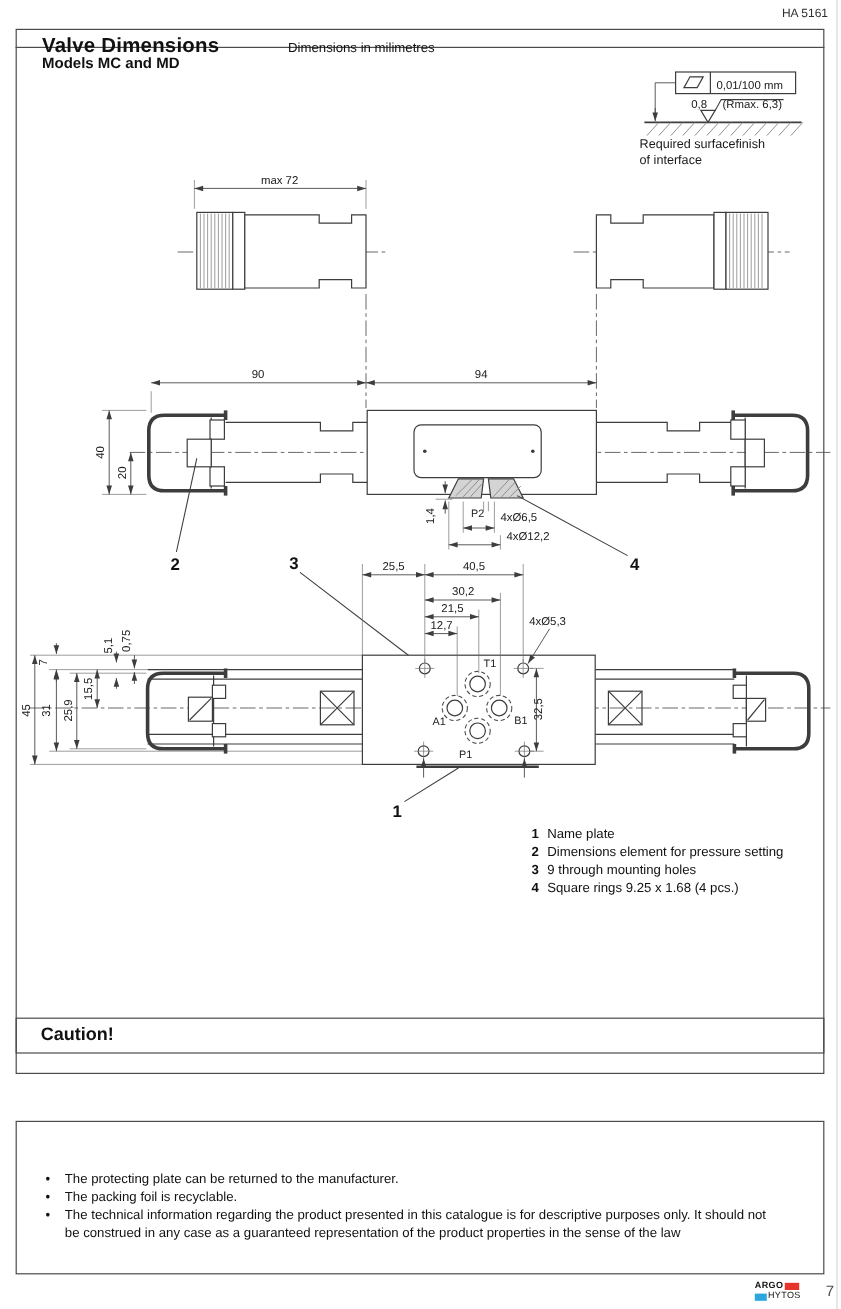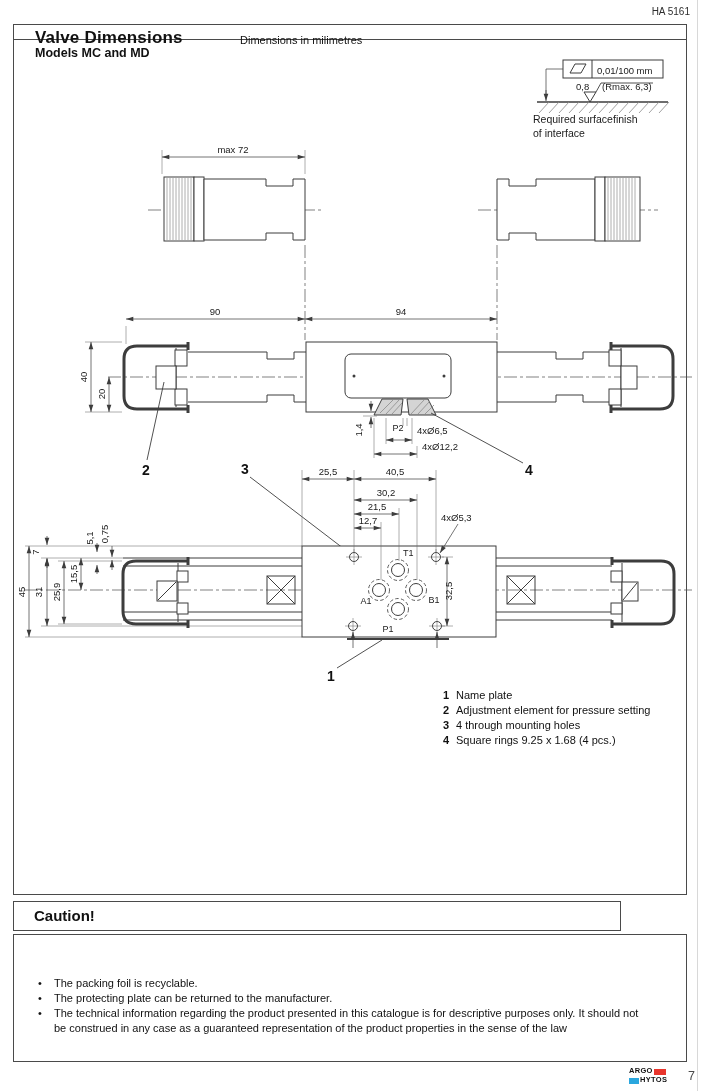--- a/index.html
+++ b/index.html
@@ -12,31 +12,31 @@
   #doc-code{left:540px;top:6px;width:150px;text-align:right;font-size:10px;color:#2e2e2e;}
   #main-box{left:13px;top:24px;width:674px;height:871px;border:1.4px solid #4a4a4a;box-sizing:border-box;}
   #title-row{left:13px;top:24px;width:674px;height:16px;border-bottom:1.4px solid #4a4a4a;box-sizing:border-box;}
   #page-title{position:absolute;left:22px;top:4px;font-size:17px;font-weight:bold;letter-spacing:.2px;}
   #page-subtitle{position:absolute;left:227px;top:10px;font-size:11px;}
   #models-label{left:35px;top:46px;font-size:12.5px;font-weight:bold;}
   #legend{left:443px;top:688px;width:245px;font-size:11px;line-height:15px;}
   .lrow{display:flex;}
   .lnum{font-weight:bold;width:13px;flex:0 0 13px;}
   .lcont{padding-left:13px;}
-  #caution-box{left:13px;top:901px;width:608px;height:30px;border:1.4px solid #4a4a4a;box-sizing:border-box;}
+  #caution-box{left:13px;top:848px;width:674px;height:30px;border:1.4px solid #4a4a4a;box-sizing:border-box;}
   #caution-title{position:absolute;left:20px;top:5px;font-size:15px;font-weight:bold;}
   #caution-body{left:13px;top:934px;width:674px;height:128px;border:1.4px solid #4a4a4a;box-sizing:border-box;}
   #bullets{position:absolute;left:22px;top:41px;width:640px;font-size:11px;line-height:15px;}
   .brow{display:flex;}
   .brow::before{content:"\2022";width:16px;flex:0 0 16px;padding-left:2px;}
   .btxt{max-width:585px;}
   #footer-logo{left:629px;top:1067px;width:42px;height:17px;font-weight:bold;}
   .logo-row{display:flex;align-items:flex-end;height:8px;}
   .argo-txt{font-size:7.5px;font-weight:800;letter-spacing:.3px;line-height:8px;}
-  .hytos-txt{font-size:7.5px;font-weight:700;letter-spacing:.3px;line-height:8px;}
+  .hytos-txt{font-size:7.5px;font-weight:400;letter-spacing:.3px;line-height:8px;}
   .redsq{display:inline-block;width:12px;height:6px;background:#e8352c;margin-left:1px;}
   .bluesq{display:inline-block;width:10px;height:6px;background:#2ba7de;margin-right:1px;}
   #page-num{left:680px;top:1069px;width:15px;font-size:12.5px;color:#4a4a4a;text-align:right;}
   
   .s{stroke:#3d3d3d;stroke-width:1;fill:none;}
   .sf{stroke:#3d3d3d;stroke-width:1;fill:#ffffff;}
   .s2{stroke:#3d3d3d;stroke-width:3;fill:none;}
   .dim{stroke:#474747;stroke-width:.75;fill:none;}
   .thin{stroke:#6a6a6a;stroke-width:.55;fill:none;}
   .cl{stroke:#4c4c4c;stroke-width:.7;fill:none;stroke-dasharray:13 3 3 3;}
@@ -322,44 +322,44 @@
   </g>
 </svg>
 
 <div class="abs" id="legend">
   <div class="lrow">
     <span class="lnum">1</span>
     <span>Name plate</span>
   </div>
   <div class="lrow">
     <span class="lnum">2</span>
-    <span>Adjustment element for pressure setting</span>
+    <span>Dimensions element for pressure setting</span>
   </div>
   <div class="lrow">
     <span class="lnum">3</span>
-    <span>4 through mounting holes</span>
+    <span>9 through mounting holes</span>
   </div>
   <div class="lrow">
     <span class="lnum">4</span>
     <span>Square rings 9.25 x 1.68 (4 pcs.)</span>
   </div>
 </div>
 
 <div class="abs" id="caution-box">
   <span id="caution-title">Caution!</span>
 </div>
 <div class="abs" id="caution-body">
   <div id="bullets">
+    <div class="brow">
+        <span class="btxt">The protecting plate can be returned to the manufacturer.</span>
+      </div>
     <div class="brow">
         <span class="btxt">The packing foil is recyclable.</span>
       </div>
     <div class="brow">
-        <span class="btxt">The protecting plate can be returned to the manufacturer.</span>
-      </div>
-    <div class="brow">
         <span class="btxt">The technical information regarding the product presented in this catalogue is for descriptive purposes only. It should not be construed in any case as a guaranteed representation of the product properties in the sense of the law</span>
       </div>
   </div>
 </div>
 
 <div class="abs" id="footer-logo">
   <div class="logo-row">
     <span class="argo-txt">ARGO</span>
     <span class="redsq"></span>
   </div>

